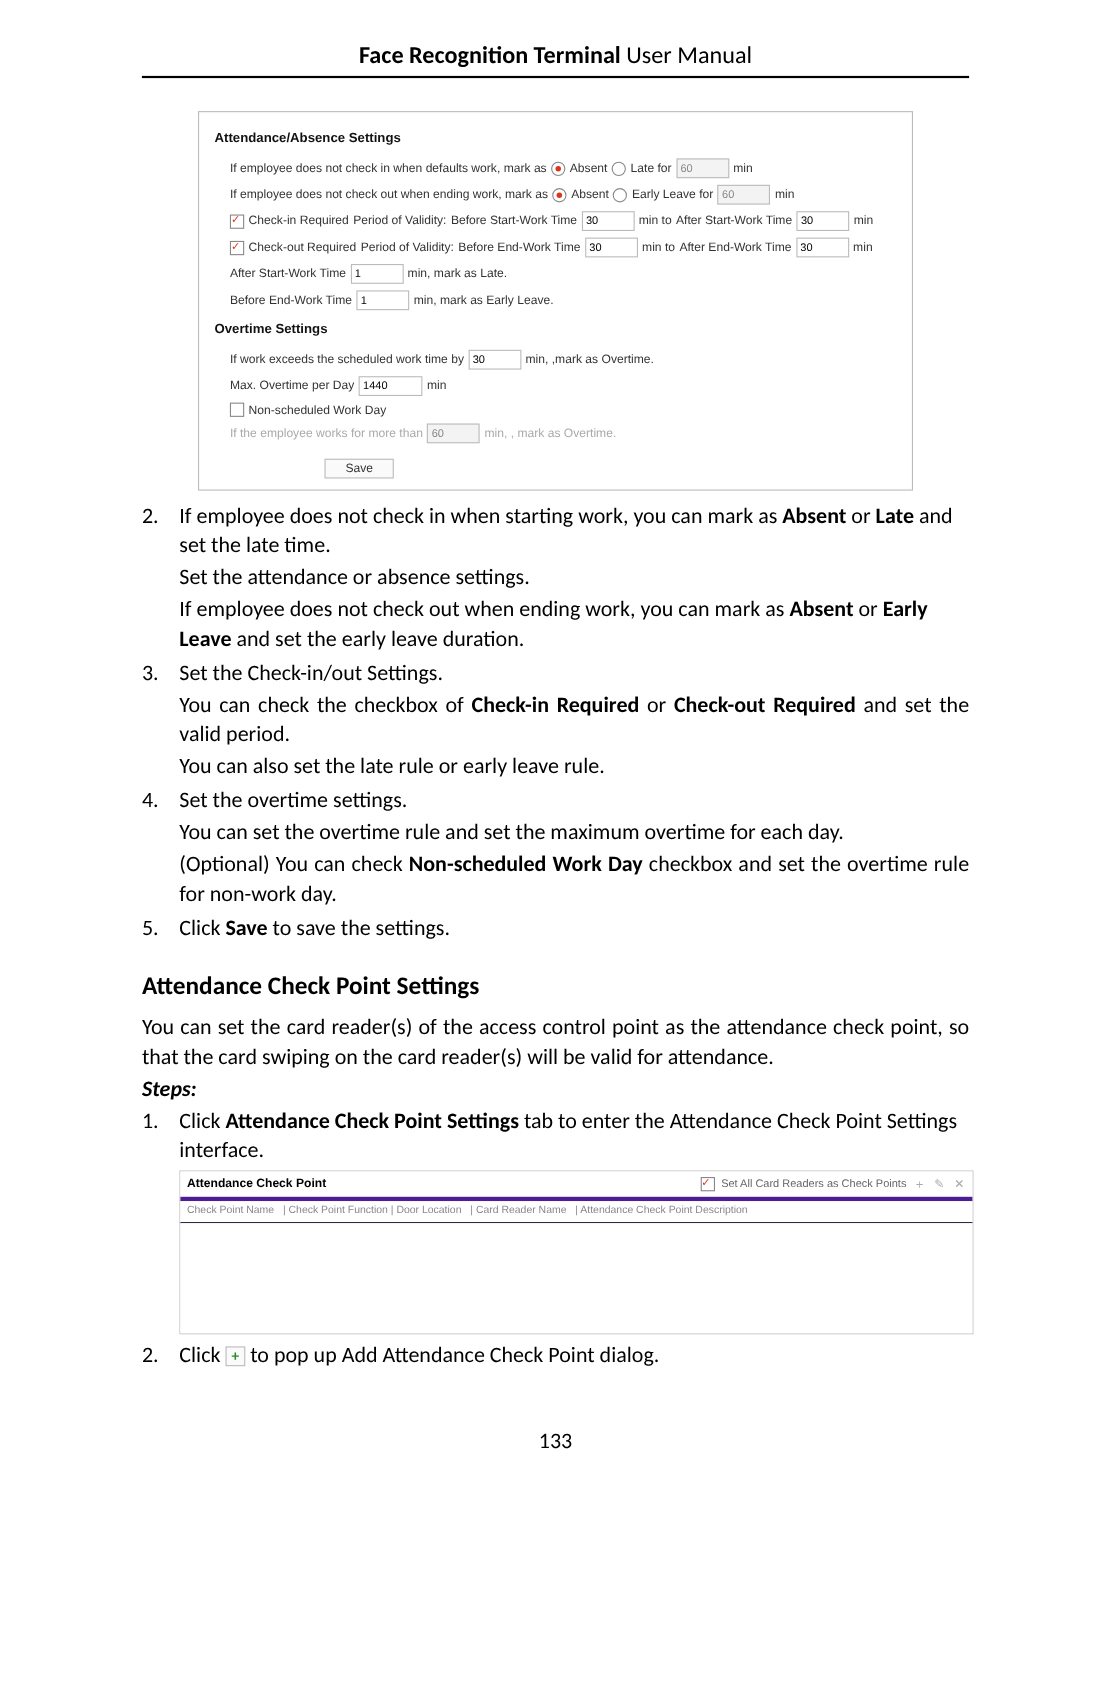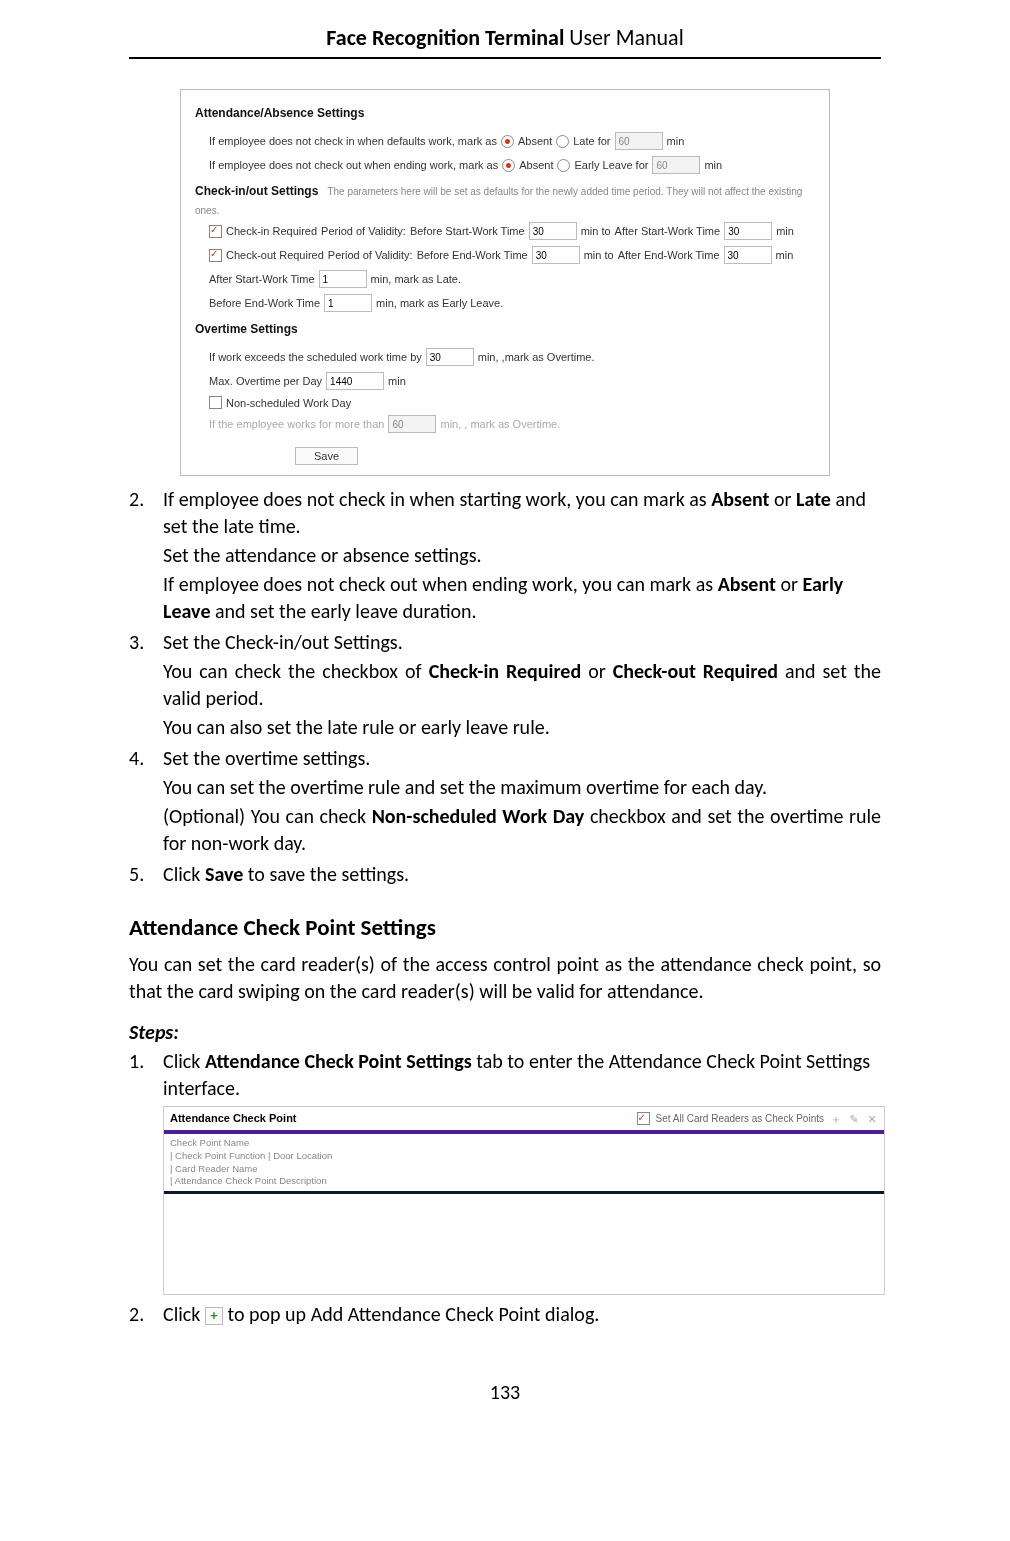--- a/index.html
+++ b/index.html
@@ -5,21 +5,21 @@
   body {
     font-family: Calibri, Arial, sans-serif;
     margin: 0;
     padding: 0;
     background: #fff;
     color: #000;
   }
   .page {
     width: 872px;
     margin: 0 auto;
-    padding: 24px 60px 30px 60px;
+    padding: 36px 60px 30px 60px;
     box-sizing: border-box;
   }
   .header {
     text-align: center;
     font-size: 22px;
     padding-bottom: 6px;
     border-bottom: 2px solid #000;
     margin-bottom: 30px;
   }
   .header .bold { font-weight: bold; }
@@ -139,23 +139,22 @@
     border-bottom: 4px solid #4c1d95;
     background: #fff;
   }
   .checkpoint-panel .title-bar .title { font-weight: bold; font-size: 11px; }
   .checkpoint-panel .title-bar .right { display: flex; align-items: flex-end; gap: 6px; color: #666; }
   .checkpoint-panel .cols {
     display: flex;
     padding: 3px 6px;
     color: #888;
     background: #fff;
-    border-bottom: 3px solid #0f172a;
+    border-bottom: 1px solid #0f172a;
     font-size: 9.5px;
-    flex-direction: column;
   }
   .checkpoint-panel .cols span { margin-right: 8px; }
   .checkpoint-panel .empty { height: 100px; background: #fff; }
 
   .plus-icon {
     display: inline-flex;
     width: 16px; height: 16px;
     border: 1px solid #bbb;
     align-items: center;
     justify-content: center;
@@ -203,24 +202,20 @@
     <div class="row">
       <span>If employee does not check out when ending work, mark as</span>
       <span class="radio-dot checked"></span>
       <span>Absent</span>
       <span class="radio-dot"></span>
       <span>Early Leave for</span>
       <input type="text" disabled="" value="60" style="">
       <span>min</span>
     </div>
 
-    <div>
-      <span class="section-title">Check-in/out Settings</span>
-      <span class="hint">The parameters here will be set as defaults for the newly added time period. They will not affect the existing ones.</span>
-    </div>
     <div class="row">
       <span class="checkbox-sq checked"></span>
       <span>Check-in Required</span>
       <span>Period of Validity:</span>
       <span>Before Start-Work Time</span>
       <input type="text" value="30" style="">
       <span>min  to</span>
       <span>After Start-Work Time</span>
       <input type="text" value="30" style="">
       <span>min</span>
@@ -300,21 +295,21 @@
     </div>
 
     <div class="list-item">
       <div class="list-num">5.</div>
       <div class="list-content">
         <p><span>Click </span><span class="bold">Save</span><span> to save the settings.</span></p>
       </div>
     </div>
 
     <div class="section-heading">Attendance Check Point Settings</div>
-    <p class="justify" style="margin:0 0 14px 0">You can set the card reader(s) of the access control point as the attendance check point, so that the card swiping on the card reader(s) will be valid for attendance.</p>
+    <p class="justify" style="margin:0 0 2px 0">You can set the card reader(s) of the access control point as the attendance check point, so that the card swiping on the card reader(s) will be valid for attendance.</p>
     <p style="margin:0" class="steps-label">Steps:</p>
 
     <div class="list-item">
       <div class="list-num">1.</div>
       <div class="list-content">
         <p><span>Click </span><span class="bold">Attendance Check Point Settings</span><span> tab to enter the Attendance Check Point Settings interface.</span></p>
 
         <div class="checkpoint-panel">
           <div class="title-bar">
             <span class="title">Attendance Check Point</span>

